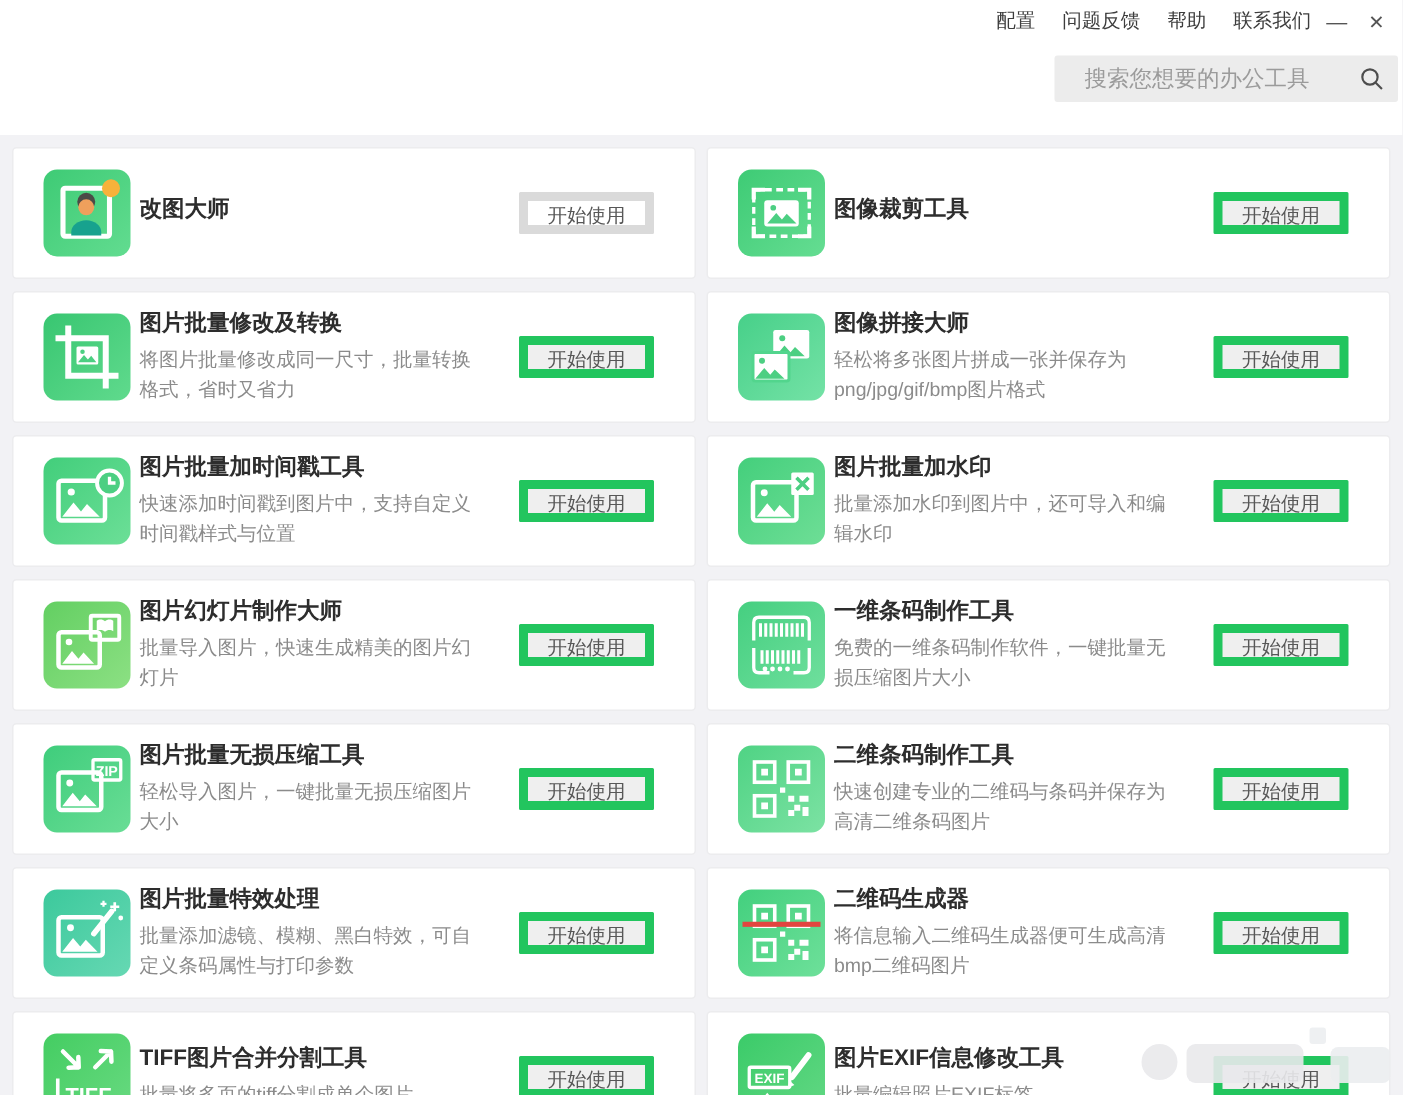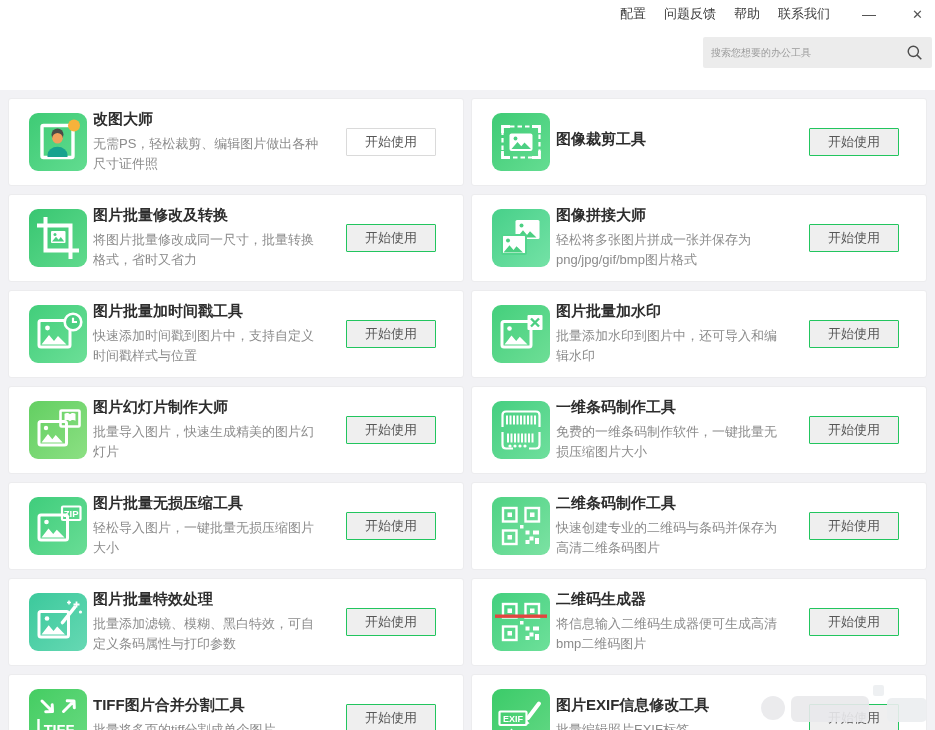--- a/index.html
+++ b/index.html
@@ -4,37 +4,37 @@
 <style>
   html,body{margin:0;padding:0}
   body{
     width:935px;height:730px;overflow:hidden;position:relative;
     background:#f2f2f5;
     font-family:"Liberation Sans","DejaVu Sans",sans-serif;
     -webkit-font-smoothing:antialiased;
   }
   
   .header{position:absolute;top:0;left:0;width:935px;height:90px;background:#ffffff;z-index:2}
-  .menu{position:absolute;top:3px;right:8px;height:22px;display:flex;align-items:center;gap:28px;font-size:13px;color:#3d3d3d}
+  .menu{position:absolute;top:3px;right:8px;height:22px;display:flex;align-items:center;gap:6px;font-size:13px;color:#3d3d3d}
   .menu .menu-item{cursor:pointer;white-space:nowrap}
   .winbtn{cursor:pointer;color:#555;font-size:14px;line-height:1;padding:0 4px}
   .winbtn.close{font-size:13px}
   .search{position:absolute;top:37px;right:3px;width:229px;height:31px;background:#ececec;border-radius:2px;display:flex;align-items:center}
-  .search input{flex:1;min-width:0;border:none;background:transparent;outline:none;padding:0 0 0 8px;font-size:10px;color:#333;font-family:inherit}
+  .search input{flex:1;min-width:0;border:none;background:transparent;outline:none;padding:0 0 0 20px;font-size:15px;color:#333;font-family:inherit}
   .search input::placeholder{color:#9b9b9b}
   .search .mag{width:17px;height:17px;margin:0 9px 0 6px;flex:none}
   
   .grid{position:absolute;top:90px;left:8px;width:919px;display:grid;grid-template-columns:456px 456px;column-gap:7px;row-gap:8px;padding-top:8px}
   .card{height:88px;box-sizing:border-box;background:#fff;border:1px solid #ececee;border-radius:3px;display:flex;align-items:center;padding-left:20px}
   .icon{width:58px;height:58px;border-radius:9px;margin-right:6px;flex:none;overflow:hidden}
   .icon svg{width:58px;height:58px;display:block}
   .txt{width:228px}
   .title{font-size:15px;font-weight:bold;color:#2d2d2d;margin:0 0 5px;white-space:nowrap}
   .desc{font-size:13px;color:#8b8b8b;line-height:20px;margin:0}
-  .start{margin-left:auto;margin-right:27px;width:90px;height:28px;flex:none;background:#efefef;border:1px solid #22c55e;border-radius:1px;font-size:13px;color:#575757;font-family:inherit;cursor:pointer}
+  .start{margin-left:auto;margin-right:27px;width:90px;height:28px;flex:none;background:#efefef;border:6px solid #22c55e;border-radius:1px;font-size:13px;color:#575757;font-family:inherit;cursor:pointer}
   .start.outlined{background:#fff;border-color:#dadada}
   
   .wm{position:absolute;right:2px;bottom:5px;width:172px;height:42px;z-index:3;pointer-events:none;opacity:.9}
   .wm i{position:absolute;background:#e9e9ec;display:block}
   .wm .b1{left:0;bottom:5px;width:24px;height:24px;border-radius:12px}
   .wm .b2{left:30px;bottom:3px;width:78px;height:26px;border-radius:6px}
   .wm .b3{left:112px;bottom:29px;width:11px;height:11px;border-radius:2px;background:#edeff1}
   .wm .b4{left:126px;bottom:3px;width:40px;height:24px;border-radius:5px;background:#eceef0}
 </style>
 </head>
@@ -66,21 +66,20 @@
         <svg viewBox="0 0 58 58">
           <rect x="13" y="12.5" width="31" height="32" rx="1.5" fill="none" stroke="#ffffff" stroke-width="3.4"></rect>
           <circle cx="28.5" cy="21.5" r="6" fill="#4b4b47"></circle>
           <circle cx="28.5" cy="25.2" r="5.3" fill="#efa05c"></circle>
           <path d="M18.5 44 v-2.2 a10 8 0 0 1 20 0 V44 z" fill="#17a28e"></path>
           <circle cx="45" cy="12.5" r="6" fill="#f6b23b"></circle>
         </svg>
       </div>
     <div class="txt">
       <h3 class="title">改图大师</h3>
-      <p class="desc">无需PS，轻松裁剪、编辑图片做出各种尺寸证件照</p>
     </div>
     <button class="start outlined">开始使用</button>
   </section>
 
   <section class="card">
     <div class="icon" style="background: linear-gradient(135deg, rgb(62, 203, 117), rgb(101, 221, 146));">
         <svg viewBox="0 0 58 58">
           <rect x="10.5" y="13.5" width="37" height="31" fill="none" stroke="#ffffff" stroke-width="2.2" stroke-dasharray="4.5 3"></rect>
           <path d="M10.5 20 V13.5 H18 M40 13.5 h7.5 V20 M47.5 38 v6.5 H40 M18 44.5 h-7.5 V38" fill="none" stroke="#ffffff" stroke-width="2.8"></path>
           <rect x="17.5" y="20.5" width="23" height="17.5" rx="2" fill="#ffffff"></rect>

